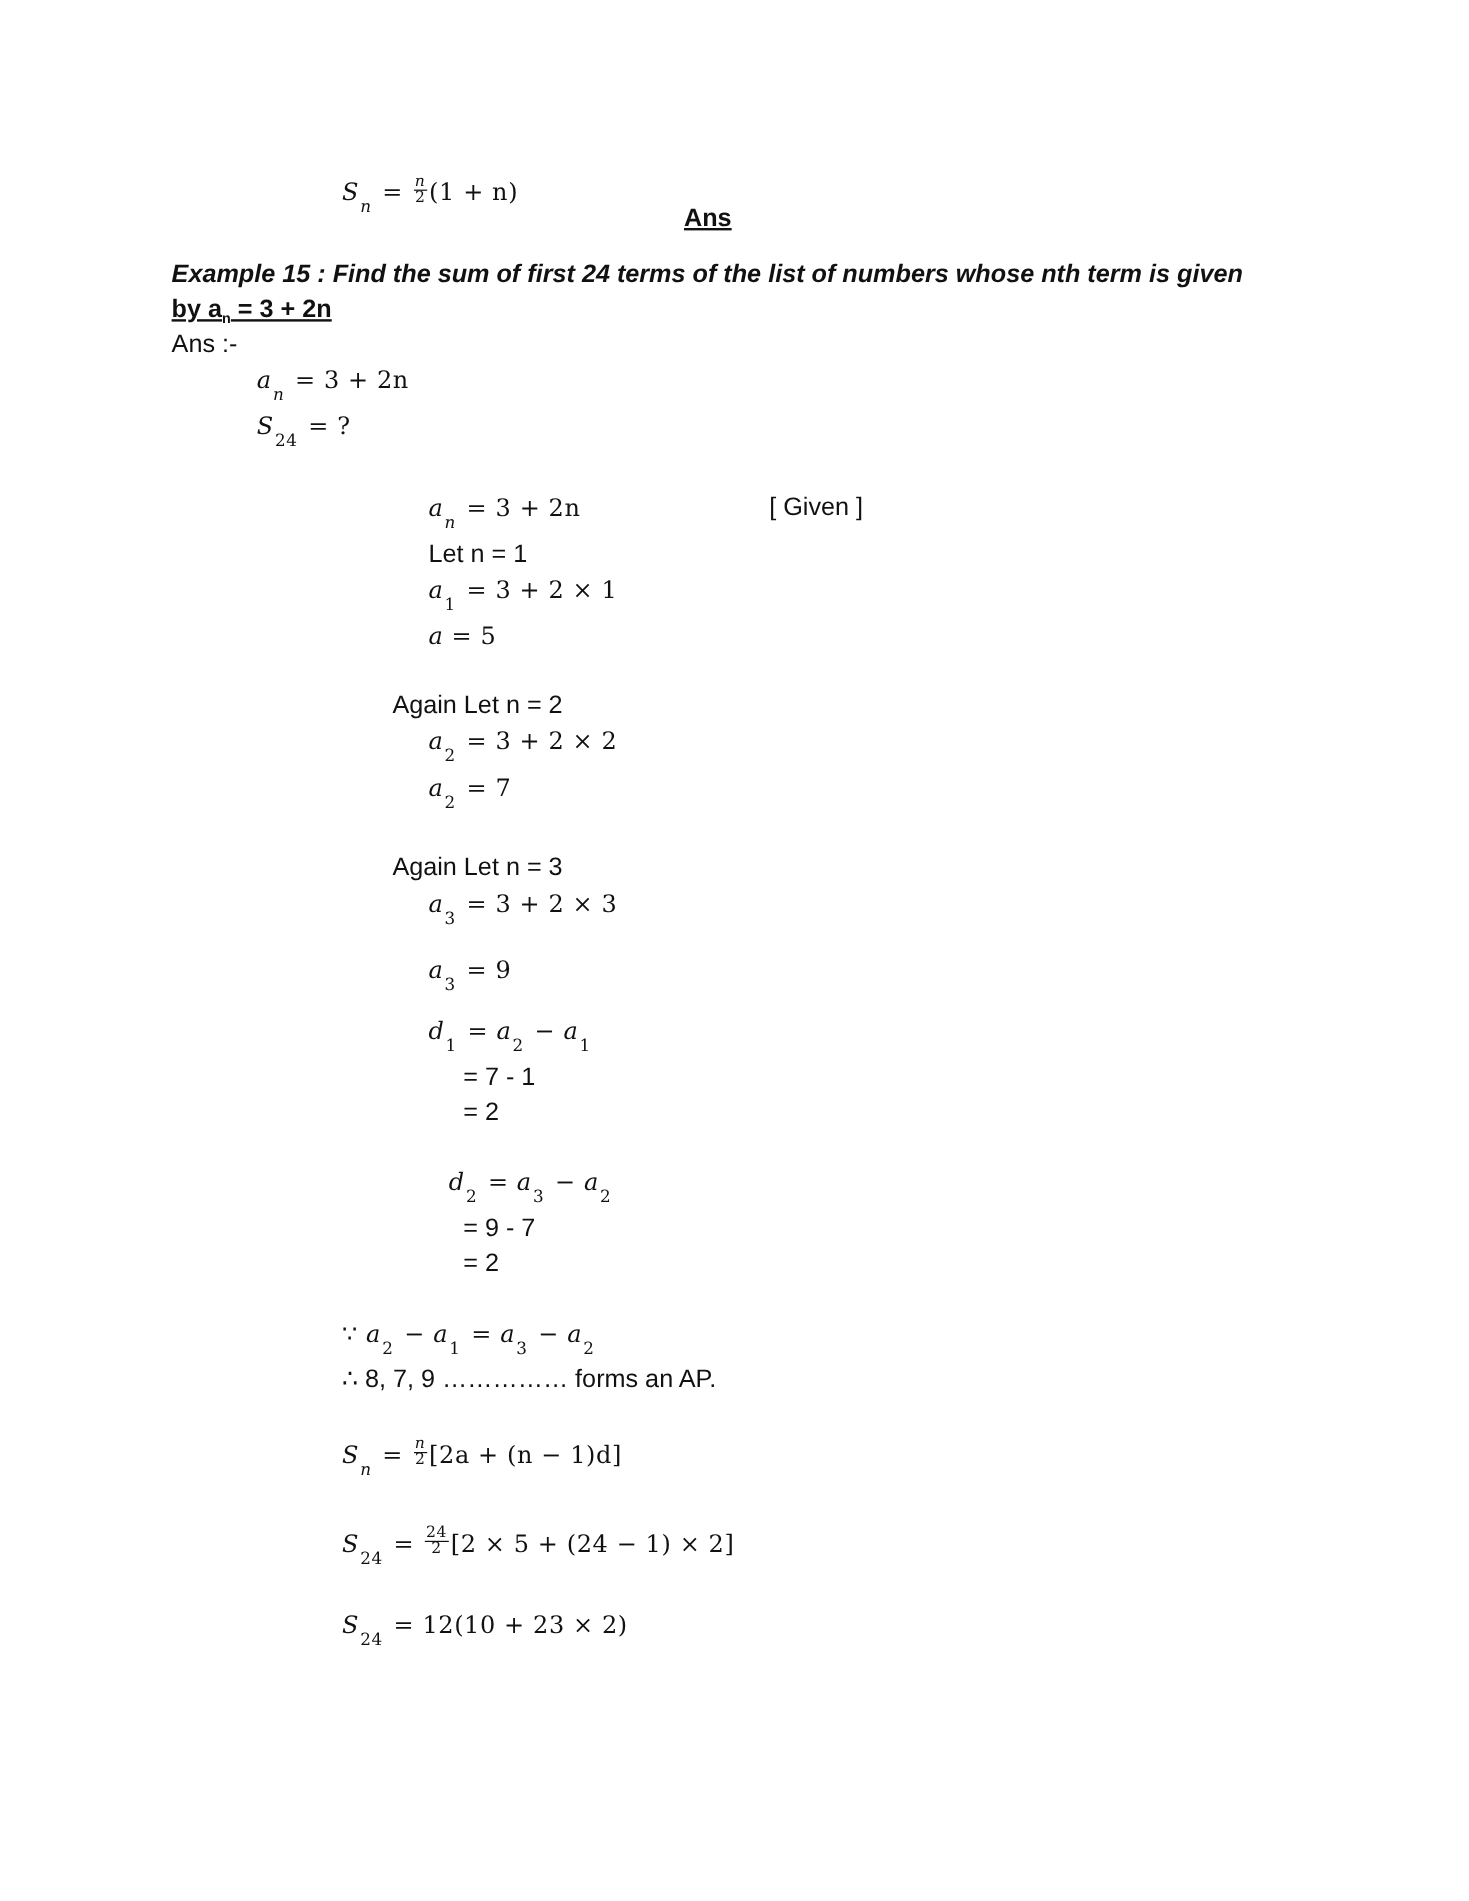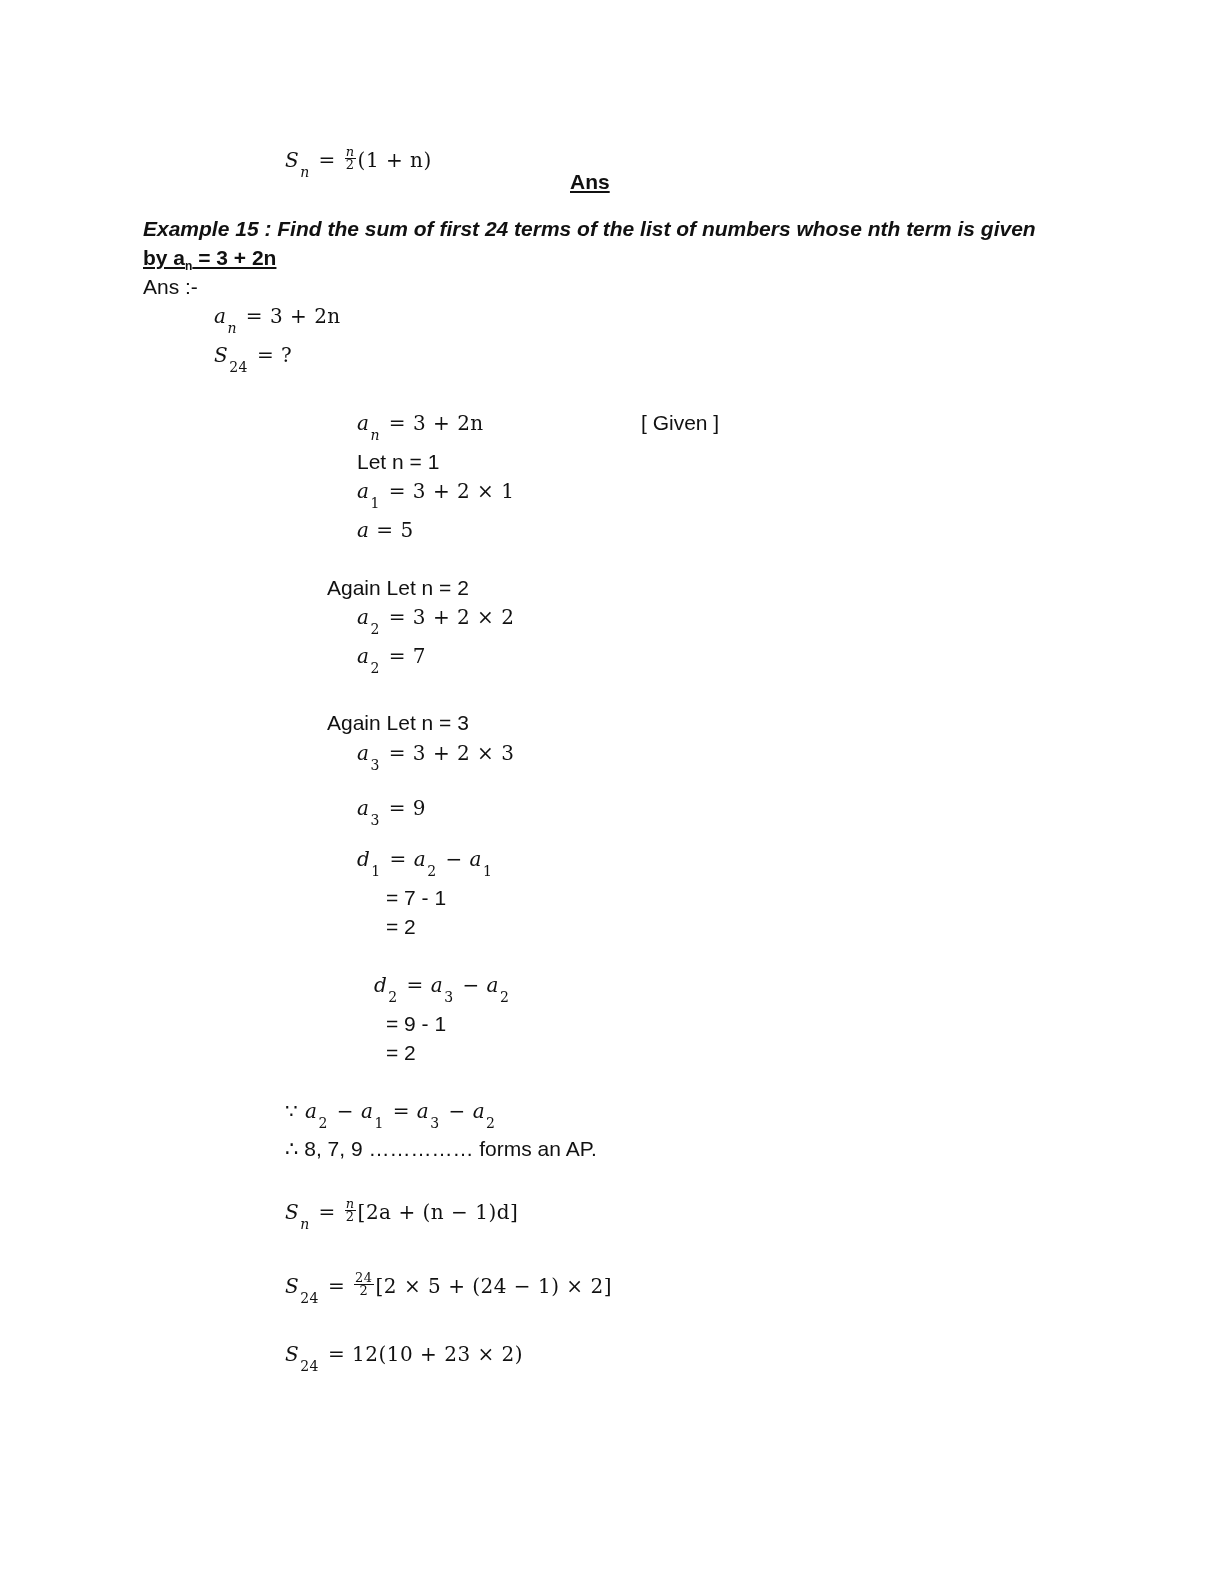--- a/index.html
+++ b/index.html
@@ -87,21 +87,21 @@
 <div class="abs sans" style="left:386px; top:886px;">= 7 - 1</div>
 <div class="abs sans" style="left:386px; top:915px;">= 2</div>
 
 <div class="abs math" style="left:357px; top:973px;margin-left:17px;">
   <span class="mi">d</span><span class="sub">2</span>
   <span>=</span>
   <span class="mi">a</span><span class="sub">3</span>
   <span>−</span>
   <span class="mi">a</span><span class="sub">2</span>
 </div>
-<div class="abs sans" style="left:386px; top:1012px;">= 9 - 1</div>
+<div class="abs sans" style="left:386px; top:1012px;">= 9 - 7</div>
 <div class="abs sans" style="left:386px; top:1041px;">= 2</div>
 
 <div class="abs math" style="left:285px; top:1099px;">
   <span>∵</span>
   <span class="mi">a</span><span class="sub">2</span>
   <span>−</span>
   <span class="mi">a</span><span class="sub">1</span>
   <span>=</span>
   <span class="mi">a</span><span class="sub">3</span>
   <span>−</span>

